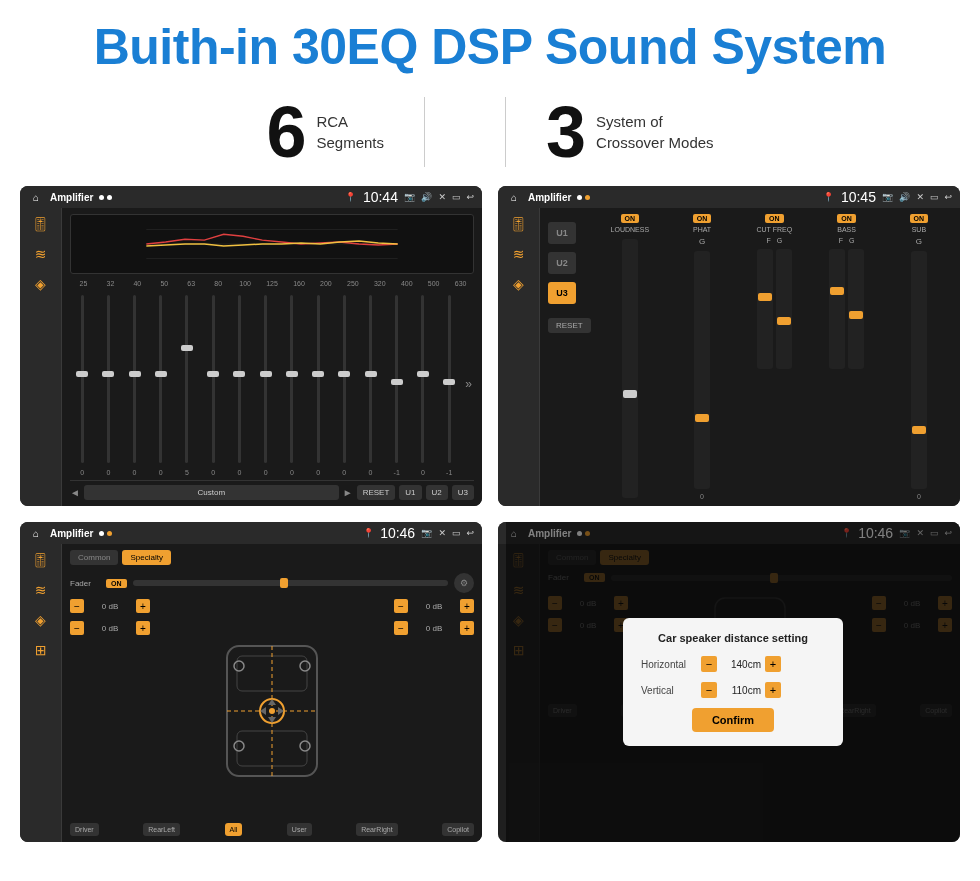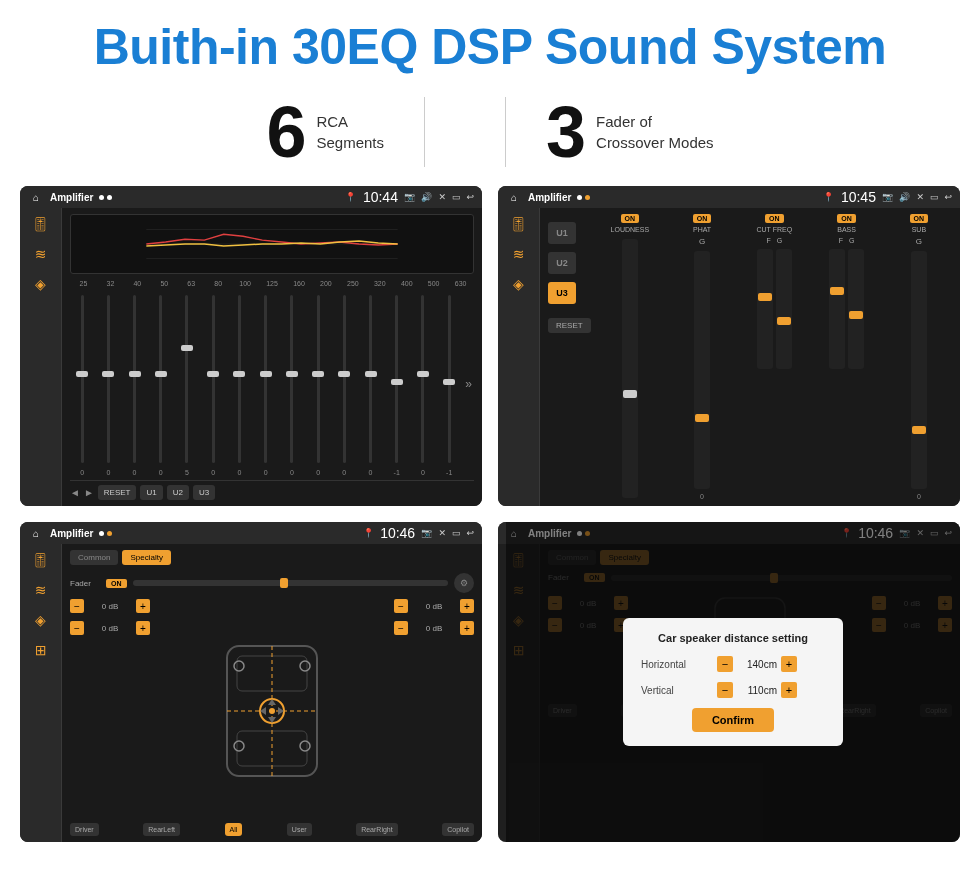--- a/index.html
+++ b/index.html
@@ -554,21 +554,21 @@
       font-size: 11px;
       font-weight: 700;
       color: #222;
       text-align: center;
       margin-bottom: 12px;
     }
 
     .dialog-row {
       display: flex;
       align-items: center;
-      gap: 16px;
+      gap: 0;
       margin-bottom: 10px;
     }
 
     .dialog-row-label {
       color: #444;
       font-size: 10px;
       width: 60px;
     }
 
     .dialog-value-ctrl {
@@ -637,21 +637,21 @@
         <div class="stat-text">Segments</div>
       </div>
     </div>
     <div class="stat-divider"></div>
     <div class="stat-item">
     </div>
     <div class="stat-divider"></div>
     <div class="stat-item">
       <span class="stat-number">3</span>
       <div>
-        <div class="stat-text">Fader of</div>
+        <div class="stat-text">System of</div>
         <div class="stat-text">Crossover Modes</div>
       </div>
     </div>
   </div>
 
   <div class="screens-grid">
 
     <div class="screen-container">
       <div class="status-bar">
         <span class="status-home">⌂</span>
@@ -795,20 +795,21 @@
                 <div class="eq-slider-track">
                     <div class="eq-slider-thumb" style="top:50%"></div>
                   </div>
                 <span class="eq-slider-value">-1</span>
               </div>
               <div class="eq-more-btn">»</div>
             </div>
           </div>
           <div class="eq-bottom-bar">
             <span class="nav-arrow">◄</span>
+            <button class="eq-btn preset-name">Custom</button>
             <span class="nav-arrow">►</span>
             <button class="eq-btn">RESET</button>
             <button class="eq-btn">U1</button>
             <button class="eq-btn">U2</button>
             <button class="eq-btn">U3</button>
           </div>
         </div>
       </div>
     </div>
 

